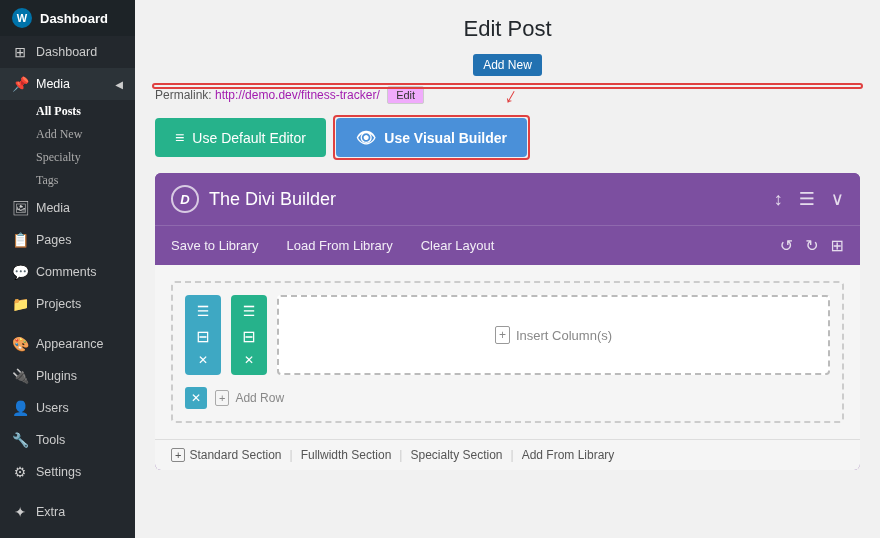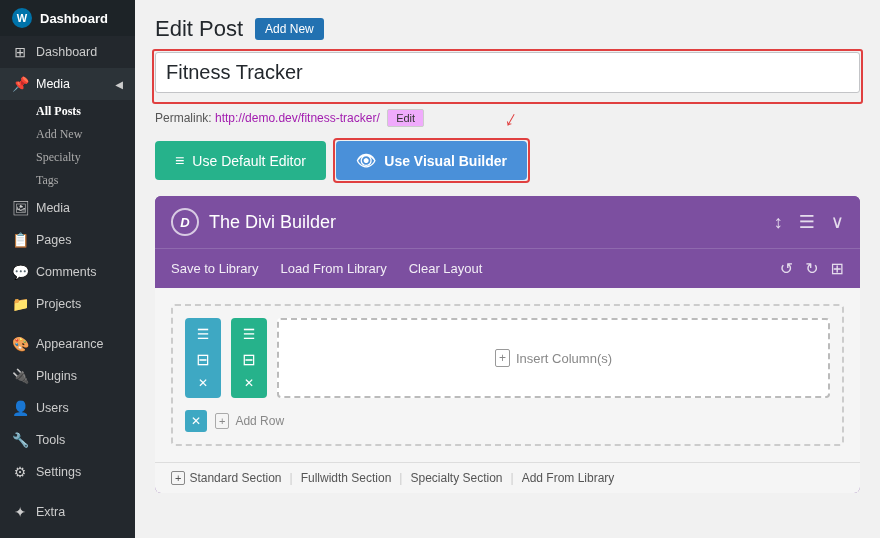--- a/index.html
+++ b/index.html
@@ -12,21 +12,21 @@
     .sidebar-item { padding: 8px 12px; display: flex; align-items: center; gap: 8px; color: #ccc; cursor: pointer; font-size: 12.5px; }
     .sidebar-item.active-parent { color: #fff; }
     .sidebar-item-icon { width: 16px; text-align: center; font-size: 14px; }
     .sidebar-sub { padding: 4px 12px 4px 36px; color: #aaa; cursor: pointer; font-size: 12px; font-family: Liberation Serif, serif; }
     .sidebar-sub.bold { color: #fff; font-weight: 600; }
     .sidebar-divider { height: 1px; background: #32373c; margin: 4px 0; }
     .sidebar-arrow { margin-left: auto; color: #ccc; font-size: 10px; }
 
     
     .main { flex: 1; background: #f1f1f1; overflow-y: auto; padding: 16px 20px; }
-    .page-title-row { display: flex; align-items: center; gap: 12px; margin-bottom: 10px; }
+    .page-title-row { display: flex; align-items: center; gap: 12px; margin-bottom: 10px; flex-direction: column; }
     .page-title { font-size: 22px; font-weight: 400; color: #23282d; }
     .add-new-btn { background: #2271b1; color: white; border: none; padding: 4px 10px; border-radius: 3px; cursor: pointer; font-size: 12px; }
 
     
     .post-title-input { width: 100%; border: 1px solid #8c8f94; border-radius: 3px; padding: 8px 10px; font-size: 20px; color: #23282d; margin-bottom: 8px; outline: none; }
 
     .permalink { font-size: 12px; color: #555; margin-bottom: 14px; }
     .permalink a { color: #a21caf; text-decoration: none; }
     .edit-link-btn { background: #f0abfc; border: 1px solid #ccc; padding: 2px 8px; font-size: 11px; border-radius: 2px; cursor: pointer; color: #333; margin-left: 4px; }
 
@@ -39,21 +39,21 @@
 
     
     .divi-builder { background: #7c4fa0; border-radius: 6px; overflow: hidden; }
     .divi-header { background: #7c4fa0; padding: 12px 16px; display: flex; align-items: center; justify-content: space-between; }
     .divi-title { color: white; font-size: 18px; font-weight: 400; display: flex; align-items: center; gap: 10px; }
     .divi-logo { width: 28px; height: 28px; border: 2px solid rgba(255,255,255,0.7); border-radius: 50%; display: flex; align-items: center; justify-content: center; color: white; font-size: 13px; font-style: italic; font-weight: bold; }
     .divi-header-icons { display: flex; align-items: center; gap: 16px; color: rgba(255,255,255,0.8); font-size: 16px; }
     .divi-header-icon { cursor: pointer; }
 
     .divi-toolbar { background: #7c4fa0; padding: 10px 16px; display: flex; align-items: center; border-top: 1px solid rgba(255,255,255,0.15); }
-    .divi-toolbar-actions { display: flex; gap: 22px; flex: 1; }
+    .divi-toolbar-actions { display: flex; gap: 28px; flex: 1; }
     .divi-toolbar-link { color: rgba(255,255,255,0.9); cursor: pointer; font-size: 13px; font-weight: 500; }
     .divi-toolbar-icons { display: flex; gap: 12px; color: rgba(255,255,255,0.8); font-size: 16px; }
     .divi-toolbar-icon { cursor: pointer; }
 
     .divi-content { background: #f5f5f5; padding: 16px; }
     .divi-section { border: 2px dashed #ccc; border-radius: 4px; padding: 12px; }
     .divi-row { display: flex; gap: 10px; align-items: stretch; margin-bottom: 12px; }
 
     .col-handle { width: 36px; background: #3ea8c3; border-radius: 4px; display: flex; flex-direction: column; align-items: center; justify-content: space-between; padding: 8px 4px; cursor: pointer; min-height: 80px; }
     .col-handle.green { background: #26b28b; }
@@ -146,21 +146,20 @@
 
   <div class="page-title-row">
     <h1 class="page-title">Edit Post</h1>
     <button class="add-new-btn">Add New</button>
   </div>
 
   <div style="position:relative; margin-bottom:8px;">
     
     
     <div style="position:absolute; top:-3px; left:-3px; right:-3px; bottom:-3px; border:2.5px solid #e04040; border-radius:3px; pointer-events:none; z-index:5;"></div>
-    <input class="post-title-input" type="text" style="font-size: 20px; padding: 8px 10px; width: 100%; border: 1px solid rgb(195, 196, 199); border-radius: 3px; color: rgb(35, 40, 45);" value="Fitness Tracker">
   </div>
 
   <div class="permalink">
     <span>Permalink:</span>
     <a href="#">http://demo.dev/fitness-tracker/</a>
     <button class="edit-link-btn">Edit</button>
   </div>
 
   <div class="editor-buttons">
     <button class="btn-default-editor">

